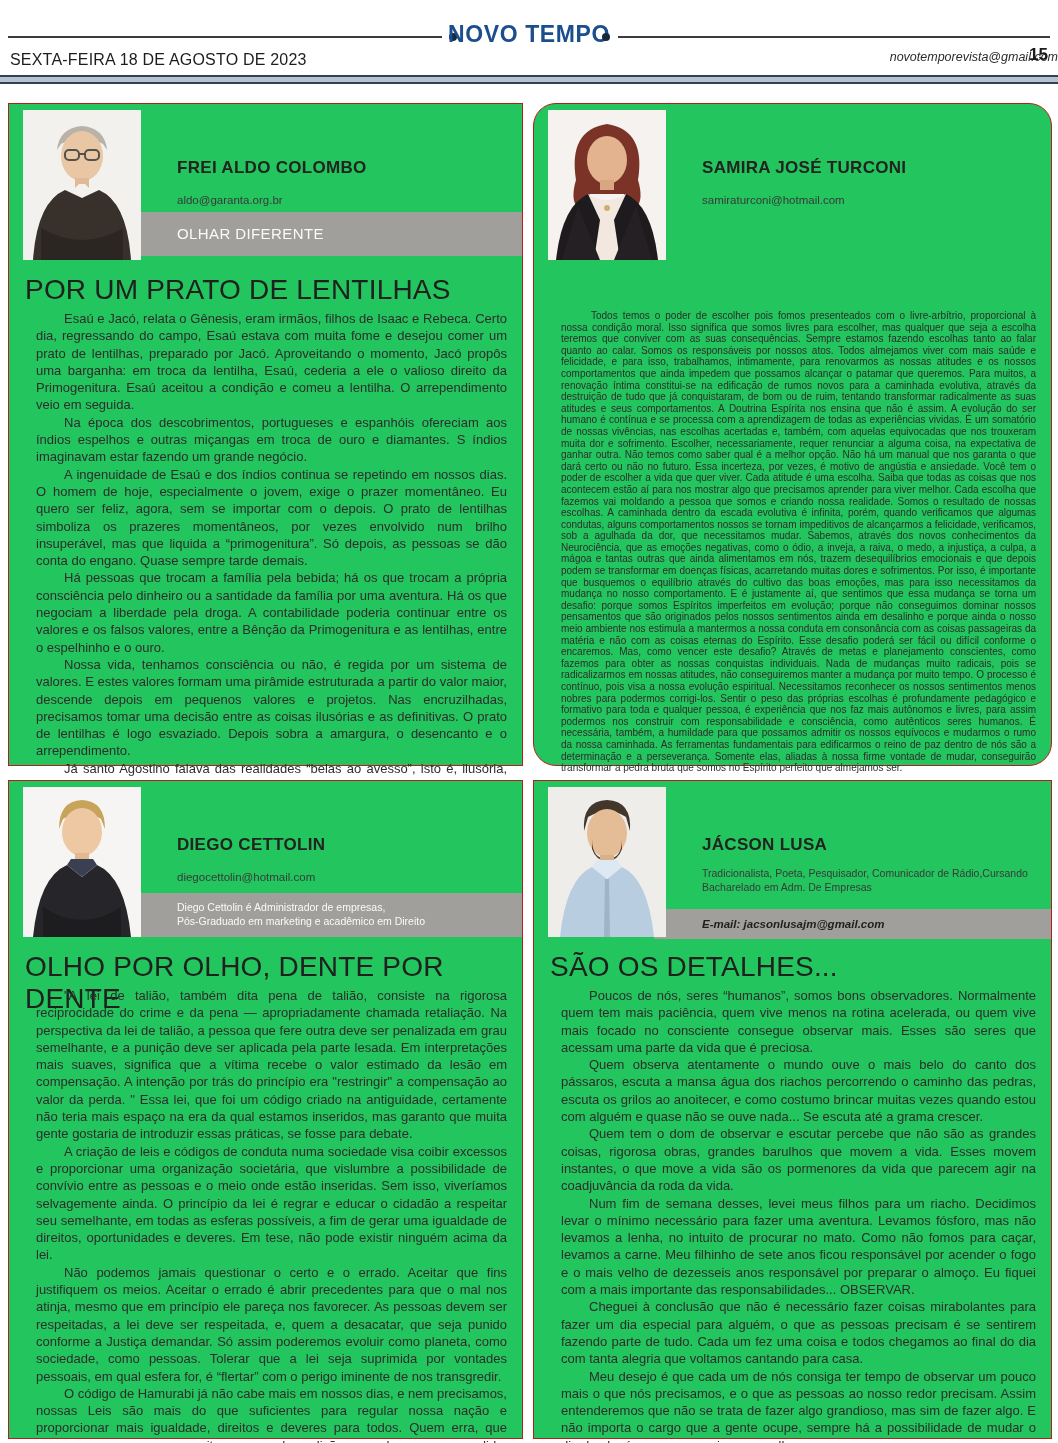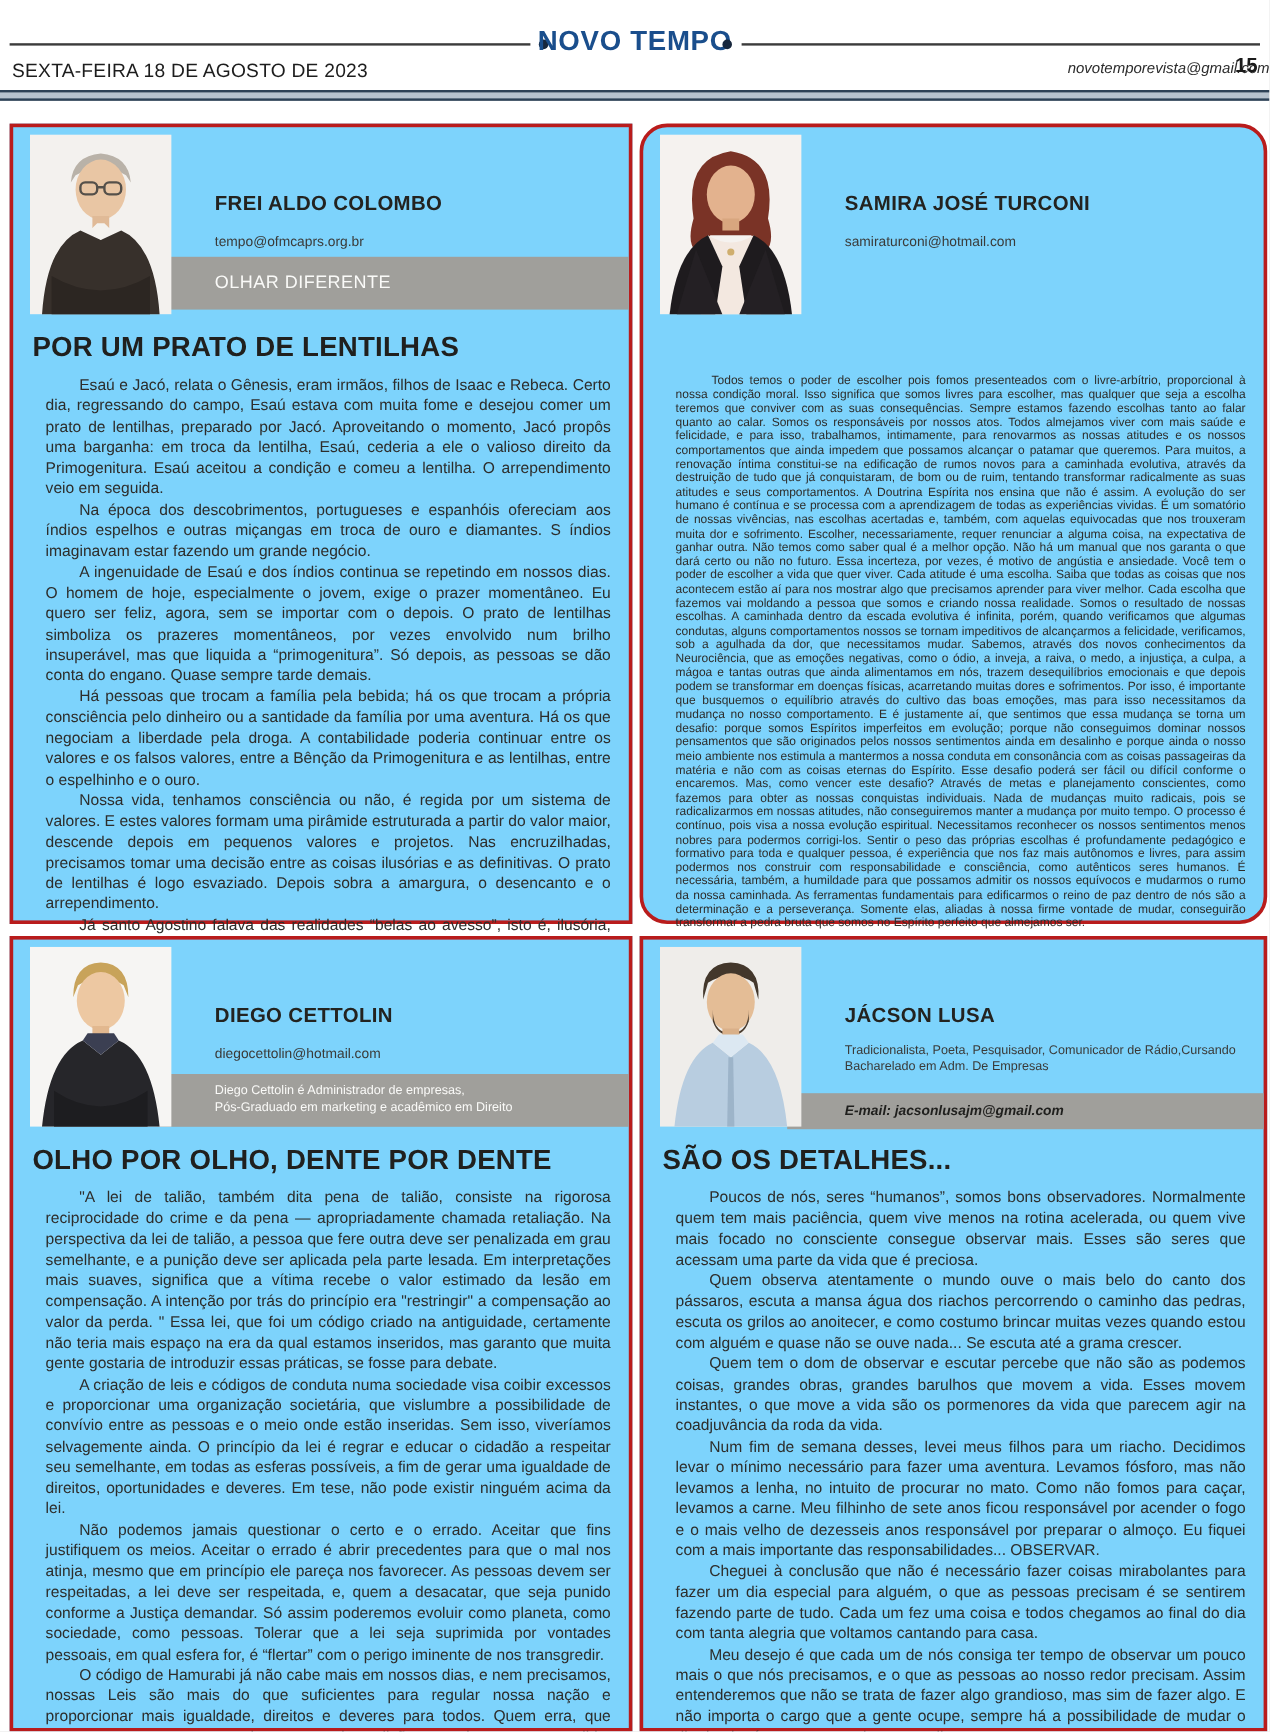--- a/index.html
+++ b/index.html
@@ -16,39 +16,39 @@
   .hdr-dot.right{left:602px;}
   .hdr-title{position:absolute;top:21px;left:0;width:100%;text-align:center;
     font-size:23px;font-weight:bold;color:#1a4e8c;letter-spacing:.6px;}
   .hdr-email{position:absolute;top:50px;left:0;width:100%;text-align:right;
     font-style:italic;font-size:12.5px;color:#2b2b2b;}
   .hdr-date{position:absolute;top:51px;left:10px;font-size:16px;letter-spacing:.2px;color:#1d1d1d;}
   .hdr-page{position:absolute;top:45px;right:10px;font-size:17px;font-weight:bold;color:#1b1b1b;}
   .hdr-band{position:absolute;top:75px;left:0;width:1058px;height:5px;background:#b7c2ce;
     border-top:2px solid #2e4156;border-bottom:2px solid #2e4156;}
   
-  .article-box{position:absolute;border:3px solid #b91c1c;background:#7dd3fc;}
+  .article-box{position:absolute;border:1px solid #b91c1c;background:#22c55e;}
   .box-tl{left:8px;top:103px;width:513px;height:661px;}
   .box-tr{left:533px;top:103px;width:517px;height:661px;border-radius:23px;}
   .box-bl{left:8px;top:780px;width:513px;height:657px;}
   .box-br{left:533px;top:780px;width:517px;height:657px;}
   .photo{position:absolute;left:14px;top:6px;width:118px;height:150px;z-index:2;}
   .photo svg{display:block;width:118px;height:150px;}
   .author-name{position:absolute;left:168px;top:54px;font-size:17px;font-weight:bold;
     color:#232320;letter-spacing:.3px;}
   .author-email{position:absolute;left:168px;top:90px;font-size:11.5px;color:#3a3a38;}
   .banner{position:absolute;left:120px;right:0;background:#a09f9b;color:#fafaf8;z-index:1;box-sizing:border-box;}
   .banner.single{top:108px;height:44px;font-size:15px;line-height:44px;padding-left:48px;letter-spacing:.4px;}
   .banner.bio3{top:104px;height:52px;font-size:10.5px;line-height:13.5px;padding:6px 14px 0 48px;}
   .banner.bio2{top:112px;height:44px;font-size:10.5px;line-height:13.5px;padding:8px 2px 0 48px;white-space:pre-line;}
   .banner.mail{top:128px;height:30px;font-size:11.5px;line-height:30px;font-weight:bold;
     font-style:italic;color:#1f1f1d;padding-left:48px;}
   .bio-plain{position:absolute;left:168px;top:86px;width:340px;font-size:10.5px;
     line-height:13.5px;color:#3a3a38;}
-  .article-title{position:absolute;left:16px;top:170px;font-size:23px;font-weight:bold;
+  .article-title{position:absolute;left:16px;top:170px;font-size:28px;font-weight:normal;
     color:#20201e;letter-spacing:.2px;}
   .body{position:absolute;left:27px;right:15px;top:206px;text-align:justify;color:#2d2d2b;}
   .body-lg p{margin:0;text-indent:28px;font-size:13px;line-height:17.3px;}
   .body-sm p{margin:0;text-indent:30px;font-size:10px;line-height:11.6px;}
 </style>
 </head>
 <body>
 
 <div class="page">
 
@@ -73,21 +73,21 @@
         <rect x="42" y="40" width="14" height="10" rx="4" fill="none" stroke="#55504a" stroke-width="2"></rect>
         <rect x="62" y="40" width="14" height="10" rx="4" fill="none" stroke="#55504a" stroke-width="2"></rect>
         <line x1="56" y1="44" x2="62" y2="44" stroke="#55504a" stroke-width="2"></line>
         <path d="M52 68 h14 v10 h-14 z" fill="#e0ba97"></path>
         <path d="M10 150 Q14 92 42 80 L59 88 L76 80 Q104 92 108 150 Z" fill="#37302b"></path>
         <path d="M52 78 L59 88 L66 78 L62 74 L56 74 Z" fill="#f4f2ee"></path>
         <path d="M18 118 Q59 142 100 118 L100 150 L18 150 Z" fill="#2c2622"></path>
       </svg>
     </div>
     <div class="author-name">FREI ALDO COLOMBO</div>
-    <div class="author-email">tempo@ofmcaprs.org.br</div>
+    <div class="author-email">aldo@garanta.org.br</div>
     <div class="banner single">OLHAR DIFERENTE</div>
     <div class="article-title">POR UM PRATO DE LENTILHAS</div>
     <div class="body body-lg">
       <p>Esaú e Jacó, relata o Gênesis, eram irmãos, filhos de Isaac e Rebeca. Certo dia, regressando do campo, Esaú estava com muita fome e desejou comer um prato de lentilhas, preparado por Jacó. Aproveitando o momento, Jacó propôs uma barganha: em troca da lentilha, Esaú, cederia a ele o valioso direito da Primogenitura. Esaú aceitou a condição e comeu a lentilha. O arrependimento veio em seguida.</p>
       <p>Na época dos descobrimentos, portugueses e espanhóis ofereciam aos índios espelhos e outras miçangas em troca de ouro e diamantes. S índios imaginavam estar fazendo um grande negócio.</p>
       <p>A ingenuidade de Esaú e dos índios continua se repetindo em nossos dias. O homem de hoje, especialmente o jovem, exige o prazer momentâneo. Eu quero ser feliz, agora, sem se importar com o depois. O prato de lentilhas simboliza os prazeres momentâneos, por vezes envolvido num brilho insuperável, mas que liquida a “primogenitura”. Só depois, as pessoas se dão conta do engano. Quase sempre tarde demais.</p>
       <p>Há pessoas que trocam a família pela bebida; há os que trocam a própria consciência pelo dinheiro ou a santidade da família por uma aventura. Há os que negociam a liberdade pela droga. A contabilidade poderia continuar entre os valores e os falsos valores, entre a Bênção da Primogenitura e as lentilhas, entre o espelhinho e o ouro.</p>
       <p>Nossa vida, tenhamos consciência ou não, é regida por um sistema de valores. E estes valores formam uma pirâmide estruturada a partir do valor maior, descende depois em pequenos valores e projetos. Nas encruzilhadas, precisamos tomar uma decisão entre as coisas ilusórias e as definitivas. O prato de lentilhas é logo esvaziado. Depois sobra a amargura, o desencanto e o arrependimento.</p>
       <p>Já santo Agostino falava das realidades “belas ao avesso”, isto é, ilusória, fora de tempo ou de proporções. No Pai Nosso pedimos Deus que nos livre do mal. Mal e a má escolha. Na mesma oração pedimos Deus que não nos deixe cair em tentação. Isto significa luz para distinguir entre a Primogenitura e um vulgar prato de lentilhas.</p>
     </div>
@@ -153,20 +153,20 @@
         <path d="M57 92 L61 92 L62 150 L56 150 Z" fill="#9db4c9"></path>
       </svg>
     </div>
     <div class="author-name">JÁCSON LUSA</div>
     <div class="bio-plain">Tradicionalista, Poeta, Pesquisador, Comunicador de Rádio,Cursando Bacharelado em Adm. De Empresas</div>
     <div class="banner mail">E-mail: jacsonlusajm@gmail.com</div>
     <div class="article-title">SÃO OS DETALHES...</div>
     <div class="body body-lg">
       <p>Poucos de nós, seres “humanos”, somos bons observadores. Normalmente quem tem mais paciência, quem vive menos na rotina acelerada, ou quem vive mais focado no consciente consegue observar mais. Esses são seres que acessam uma parte da vida que é preciosa.</p>
       <p>Quem observa atentamente o mundo ouve o mais belo do canto dos pássaros, escuta a mansa água dos riachos percorrendo o caminho das pedras, escuta os grilos ao anoitecer, e como costumo brincar muitas vezes quando estou com alguém e quase não se ouve nada... Se escuta até a grama crescer.</p>
-      <p>Quem tem o dom de observar e escutar percebe que não são as podemos coisas, grandes obras, grandes barulhos que movem a vida. Esses movem instantes, o que move a vida são os pormenores da vida que parecem agir na coadjuvância da roda da vida.</p>
+      <p>Quem tem o dom de observar e escutar percebe que não são as grandes coisas, rigorosa obras, grandes barulhos que movem a vida. Esses movem instantes, o que move a vida são os pormenores da vida que parecem agir na coadjuvância da roda da vida.</p>
       <p>Num fim de semana desses, levei meus filhos para um riacho. Decidimos levar o mínimo necessário para fazer uma aventura. Levamos fósforo, mas não levamos a lenha, no intuito de procurar no mato. Como não fomos para caçar, levamos a carne. Meu filhinho de sete anos ficou responsável por acender o fogo e o mais velho de dezesseis anos responsável por preparar o almoço. Eu fiquei com a mais importante das responsabilidades... OBSERVAR.</p>
       <p>Cheguei à conclusão que não é necessário fazer coisas mirabolantes para fazer um dia especial para alguém, o que as pessoas precisam é se sentirem fazendo parte de tudo. Cada um fez uma coisa e todos chegamos ao final do dia com tanta alegria que voltamos cantando para casa.</p>
       <p>Meu desejo é que cada um de nós consiga ter tempo de observar um pouco mais o que nós precisamos, e o que as pessoas ao nosso redor precisam. Assim entenderemos que não se trata de fazer algo grandioso, mas sim de fazer algo. E não importa o cargo que a gente ocupe, sempre há a possibilidade de mudar o dia de alguém, mas que seja para melhor.</p>
     </div>
   </div>
 
 </div>
 
 </body></html>

